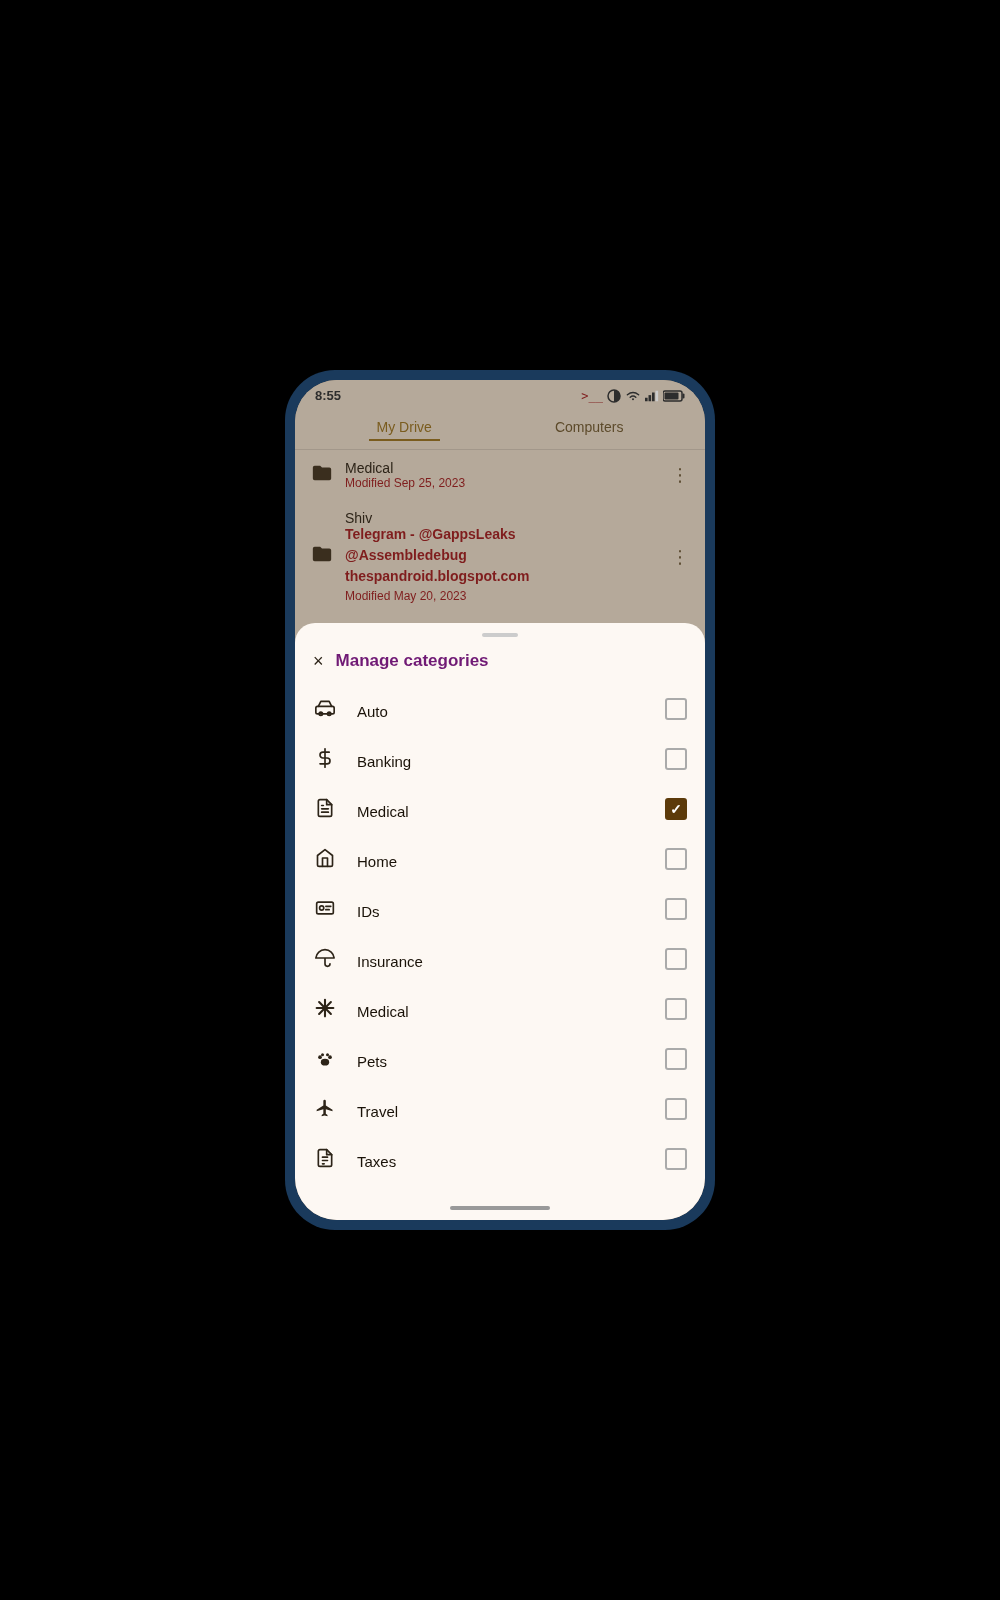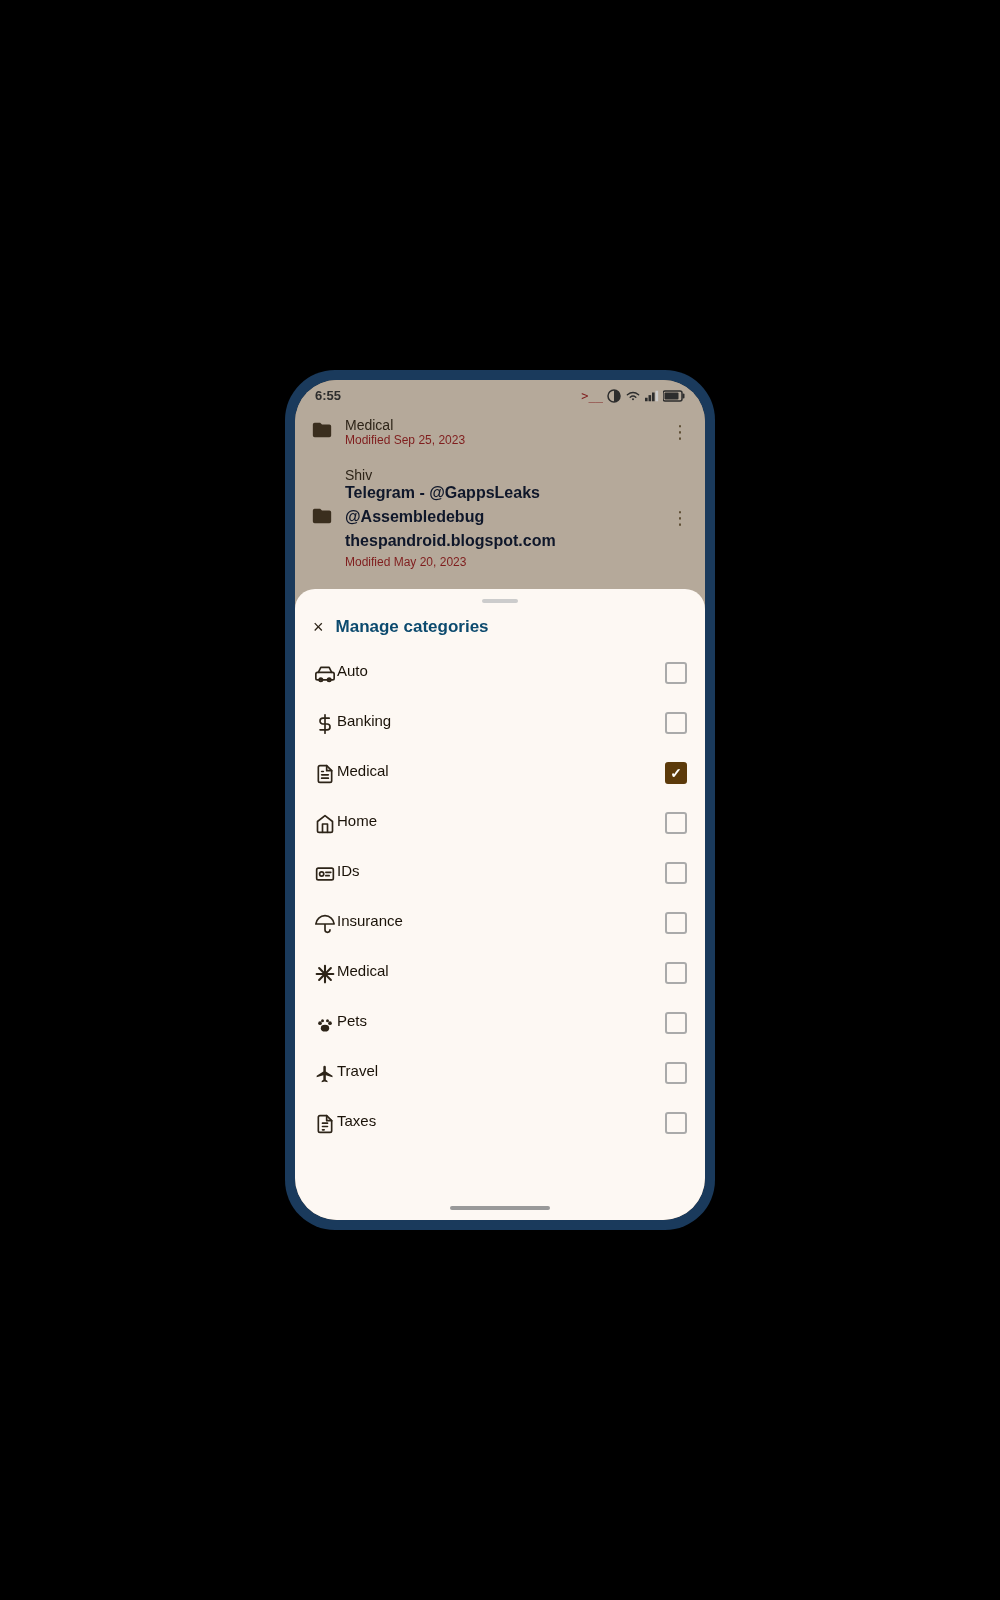--- a/index.html
+++ b/index.html
@@ -137,32 +137,32 @@
     }
     .sheet-close {
       font-size: 18px;
       color: #2d2418;
       cursor: pointer;
       line-height: 1;
     }
     .sheet-title {
       font-size: 17px;
       font-weight: 600;
-      color: #0c4a6e;
+      color: #701a75;
     }
     .categories-list {
       flex: 1;
       overflow-y: auto;
       padding: 0 0 16px 0;
     }
     .category-item {
       display: flex;
-      align-items: flex-start;
+      align-items: flex-end;
       padding: 13px 18px;
-      gap: 0;
+      gap: 20px;
     }
     .cat-icon {
       width: 24px;
       height: 24px;
       display: flex;
       align-items: center;
       justify-content: center;
       color: #2d2418;
       font-size: 18px;
       flex-shrink: 0;
@@ -214,21 +214,21 @@
     }
   </style>
 </head>
 <body>
 
 <div class="phone-outer">
   <div class="phone-inner">
     <div class="screen">
 
       <div class="status-bar">
-        <div class="status-time">6:55</div>
+        <div class="status-time">8:55</div>
         <div class="status-icons">
           <span style="font-size:12px;color:#7f1d1d;font-family:monospace;">
             <span>&gt;_</span>_
           </span>
 
           <svg width="14" height="14" viewBox="0 0 14 14">
             <circle cx="7" cy="7" r="6" fill="none" stroke="#2d2d2d" stroke-width="1.5"></circle>
             <path d="M7 1 A6 6 0 0 1 7 13" fill="#2d2d2d"></path>
           </svg>
 
@@ -247,20 +247,24 @@
 
           <svg width="22" height="12" viewBox="0 0 22 12">
             <rect x="0" y="1" width="19" height="10" rx="2" ry="2" stroke="#2d2d2d" stroke-width="1.5" fill="none"></rect>
             <rect x="19.5" y="3.5" width="2" height="5" rx="1" fill="#2d2d2d"></rect>
             <rect x="1.5" y="2.5" width="14" height="7" rx="1" fill="#2d2d2d"></rect>
           </svg>
         </div>
       </div>
 
       <div class="drive-bg">
+        <div class="drive-tabs">
+          <div class="drive-tab active">My Drive</div>
+          <div class="drive-tab">Computers</div>
+        </div>
 
         <div class="drive-item">
           <div class="drive-item-icon">
             <svg width="22" height="22" viewBox="0 0 24 24" fill="#3a2e1e">
                 <path d="M10 4H4a2 2 0 0 0-2 2v12a2 2 0 0 0 2 2h16a2 2 0 0 0 2-2V8a2 2 0 0 0-2-2h-8l-2-2z"></path>
               </svg>
           </div>
           <div class="drive-item-info">
             <div class="drive-item-name">Medical</div>
             <div class="drive-item-date">Modified Sep 25, 2023</div>
@@ -269,21 +273,21 @@
         </div>
 
         <div class="drive-item" style="position:relative;">
           <div class="drive-item-icon">
             <svg width="22" height="22" viewBox="0 0 24 24" fill="#3a2e1e">
                 <path d="M10 4H4a2 2 0 0 0-2 2v12a2 2 0 0 0 2 2h16a2 2 0 0 0 2-2V8a2 2 0 0 0-2-2h-8l-2-2z"></path>
               </svg>
           </div>
           <div class="drive-item-info">
             <div class="drive-item-name">Shiv</div>
-            <div class="telegram-overlay" style="text-align:left;font-weight:bold;color:#0f172a;font-size:16px;line-height:1.5;">
+            <div class="telegram-overlay" style="text-align:left;font-weight:bold;color:#7f1d1d;font-size:14px;line-height:1.5;">
               Telegram - @GappsLeaks<br>@Assembledebug<br>thespandroid.blogspot.com
             </div>
             <div class="drive-item-date">Modified May 20, 2023</div>
           </div>
           <div class="drive-item-more">⋮</div>
         </div>
       </div>
 
       <div class="bottom-sheet">
         <div class="sheet-handle"></div>

